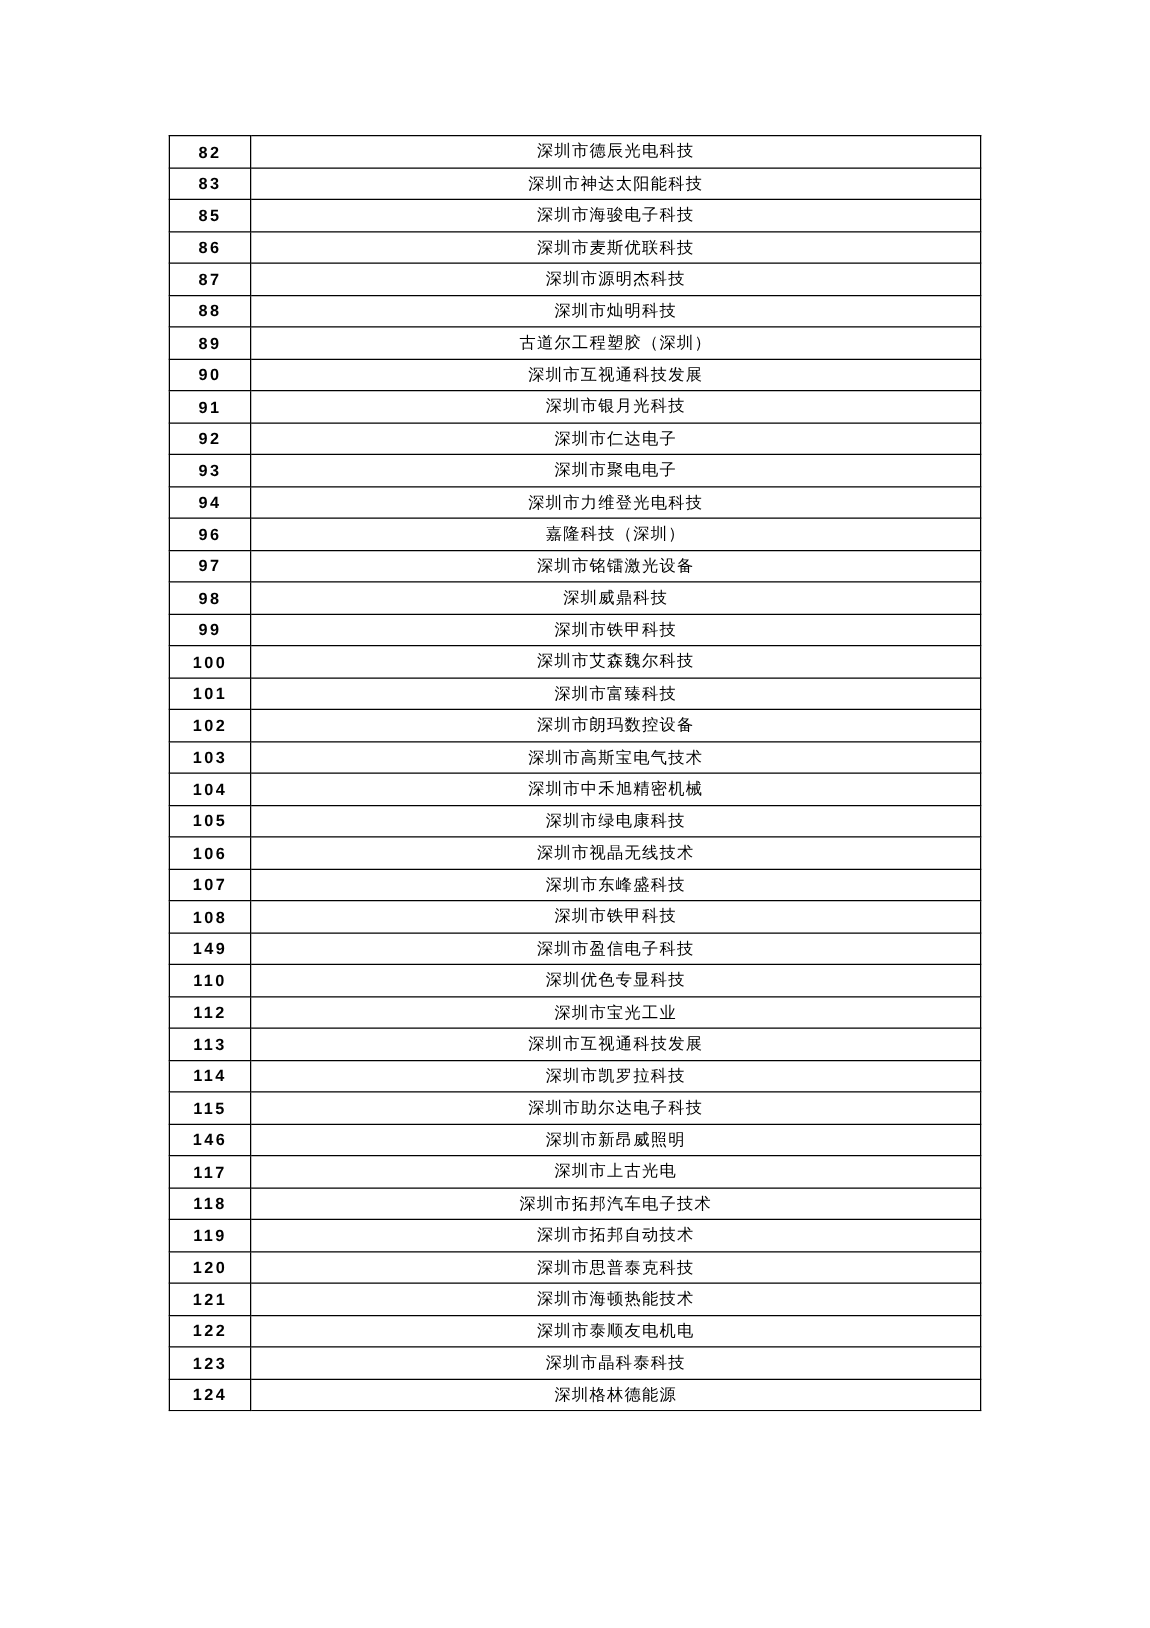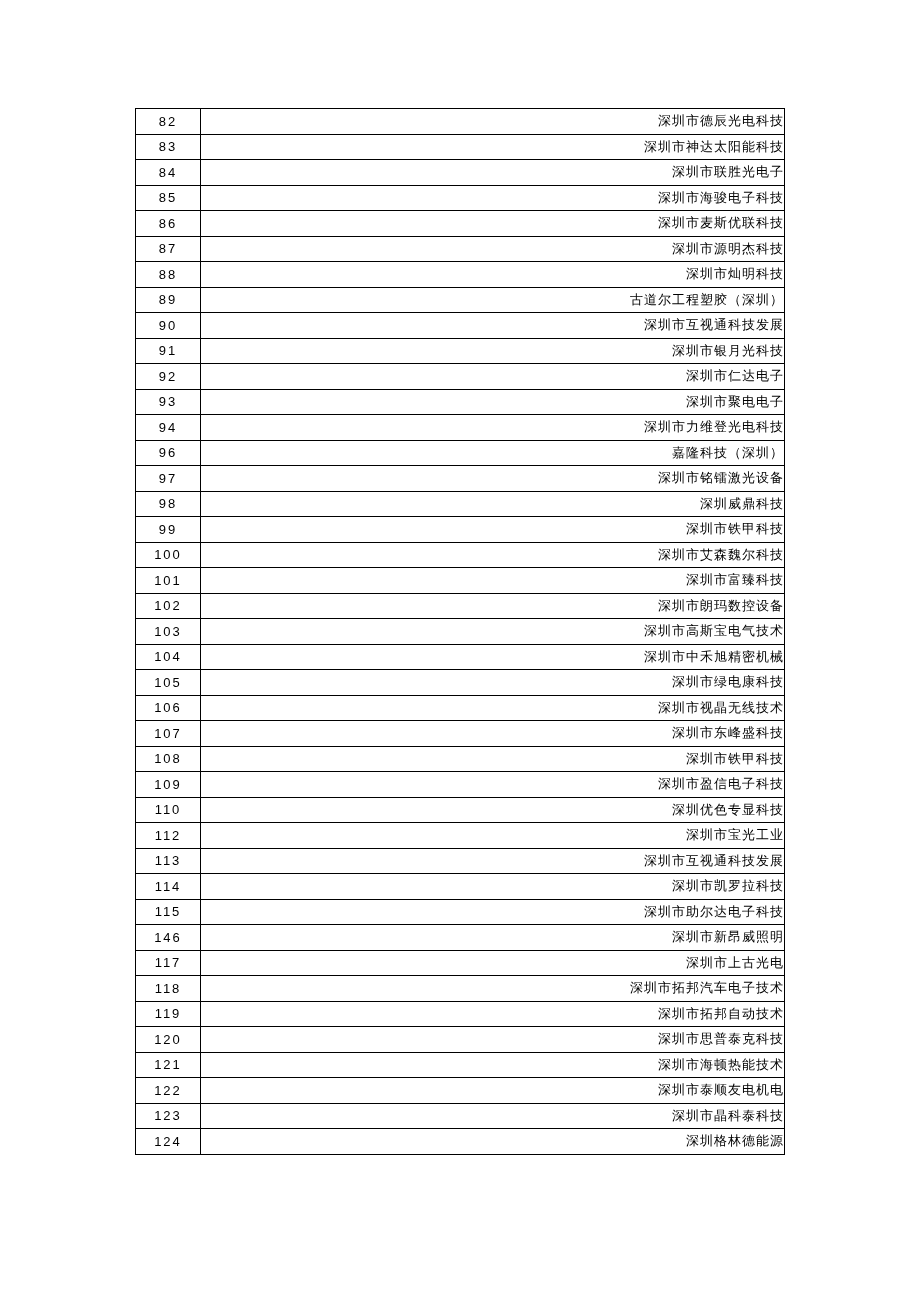--- a/index.html
+++ b/index.html
@@ -28,44 +28,41 @@
       font-size: 13px;
       color: #000;
       vertical-align: middle;
       letter-spacing: 1px;
     }
     td.col-num {
       width: 65px;
       text-align: center;
       font-family: Arial, sans-serif;
       letter-spacing: 2px;
+      font-weight: bold;
     }
     td.col-name {
-      text-align: right;
+      text-align: center;
     }
   </style>
 </head>
 <body>
 
 <div class="table-container">
   <table>
     <tbody>
         <tr>
           <td class="col-num">82</td>
           <td class="col-name">深圳市德辰光电科技</td>
         </tr>
         <tr>
           <td class="col-num">83</td>
           <td class="col-name">深圳市神达太阳能科技</td>
         </tr>
         <tr>
-          <td class="col-num">84</td>
-          <td class="col-name">深圳市联胜光电子</td>
-        </tr>
-        <tr>
           <td class="col-num">85</td>
           <td class="col-name">深圳市海骏电子科技</td>
         </tr>
         <tr>
           <td class="col-num">86</td>
           <td class="col-name">深圳市麦斯优联科技</td>
         </tr>
         <tr>
           <td class="col-num">87</td>
           <td class="col-name">深圳市源明杰科技</td>
@@ -144,21 +141,21 @@
         </tr>
         <tr>
           <td class="col-num">107</td>
           <td class="col-name">深圳市东峰盛科技</td>
         </tr>
         <tr>
           <td class="col-num">108</td>
           <td class="col-name">深圳市铁甲科技</td>
         </tr>
         <tr>
-          <td class="col-num">109</td>
+          <td class="col-num">149</td>
           <td class="col-name">深圳市盈信电子科技</td>
         </tr>
         <tr>
           <td class="col-num">110</td>
           <td class="col-name">深圳优色专显科技</td>
         </tr>
         <tr>
           <td class="col-num">112</td>
           <td class="col-name">深圳市宝光工业</td>
         </tr>

